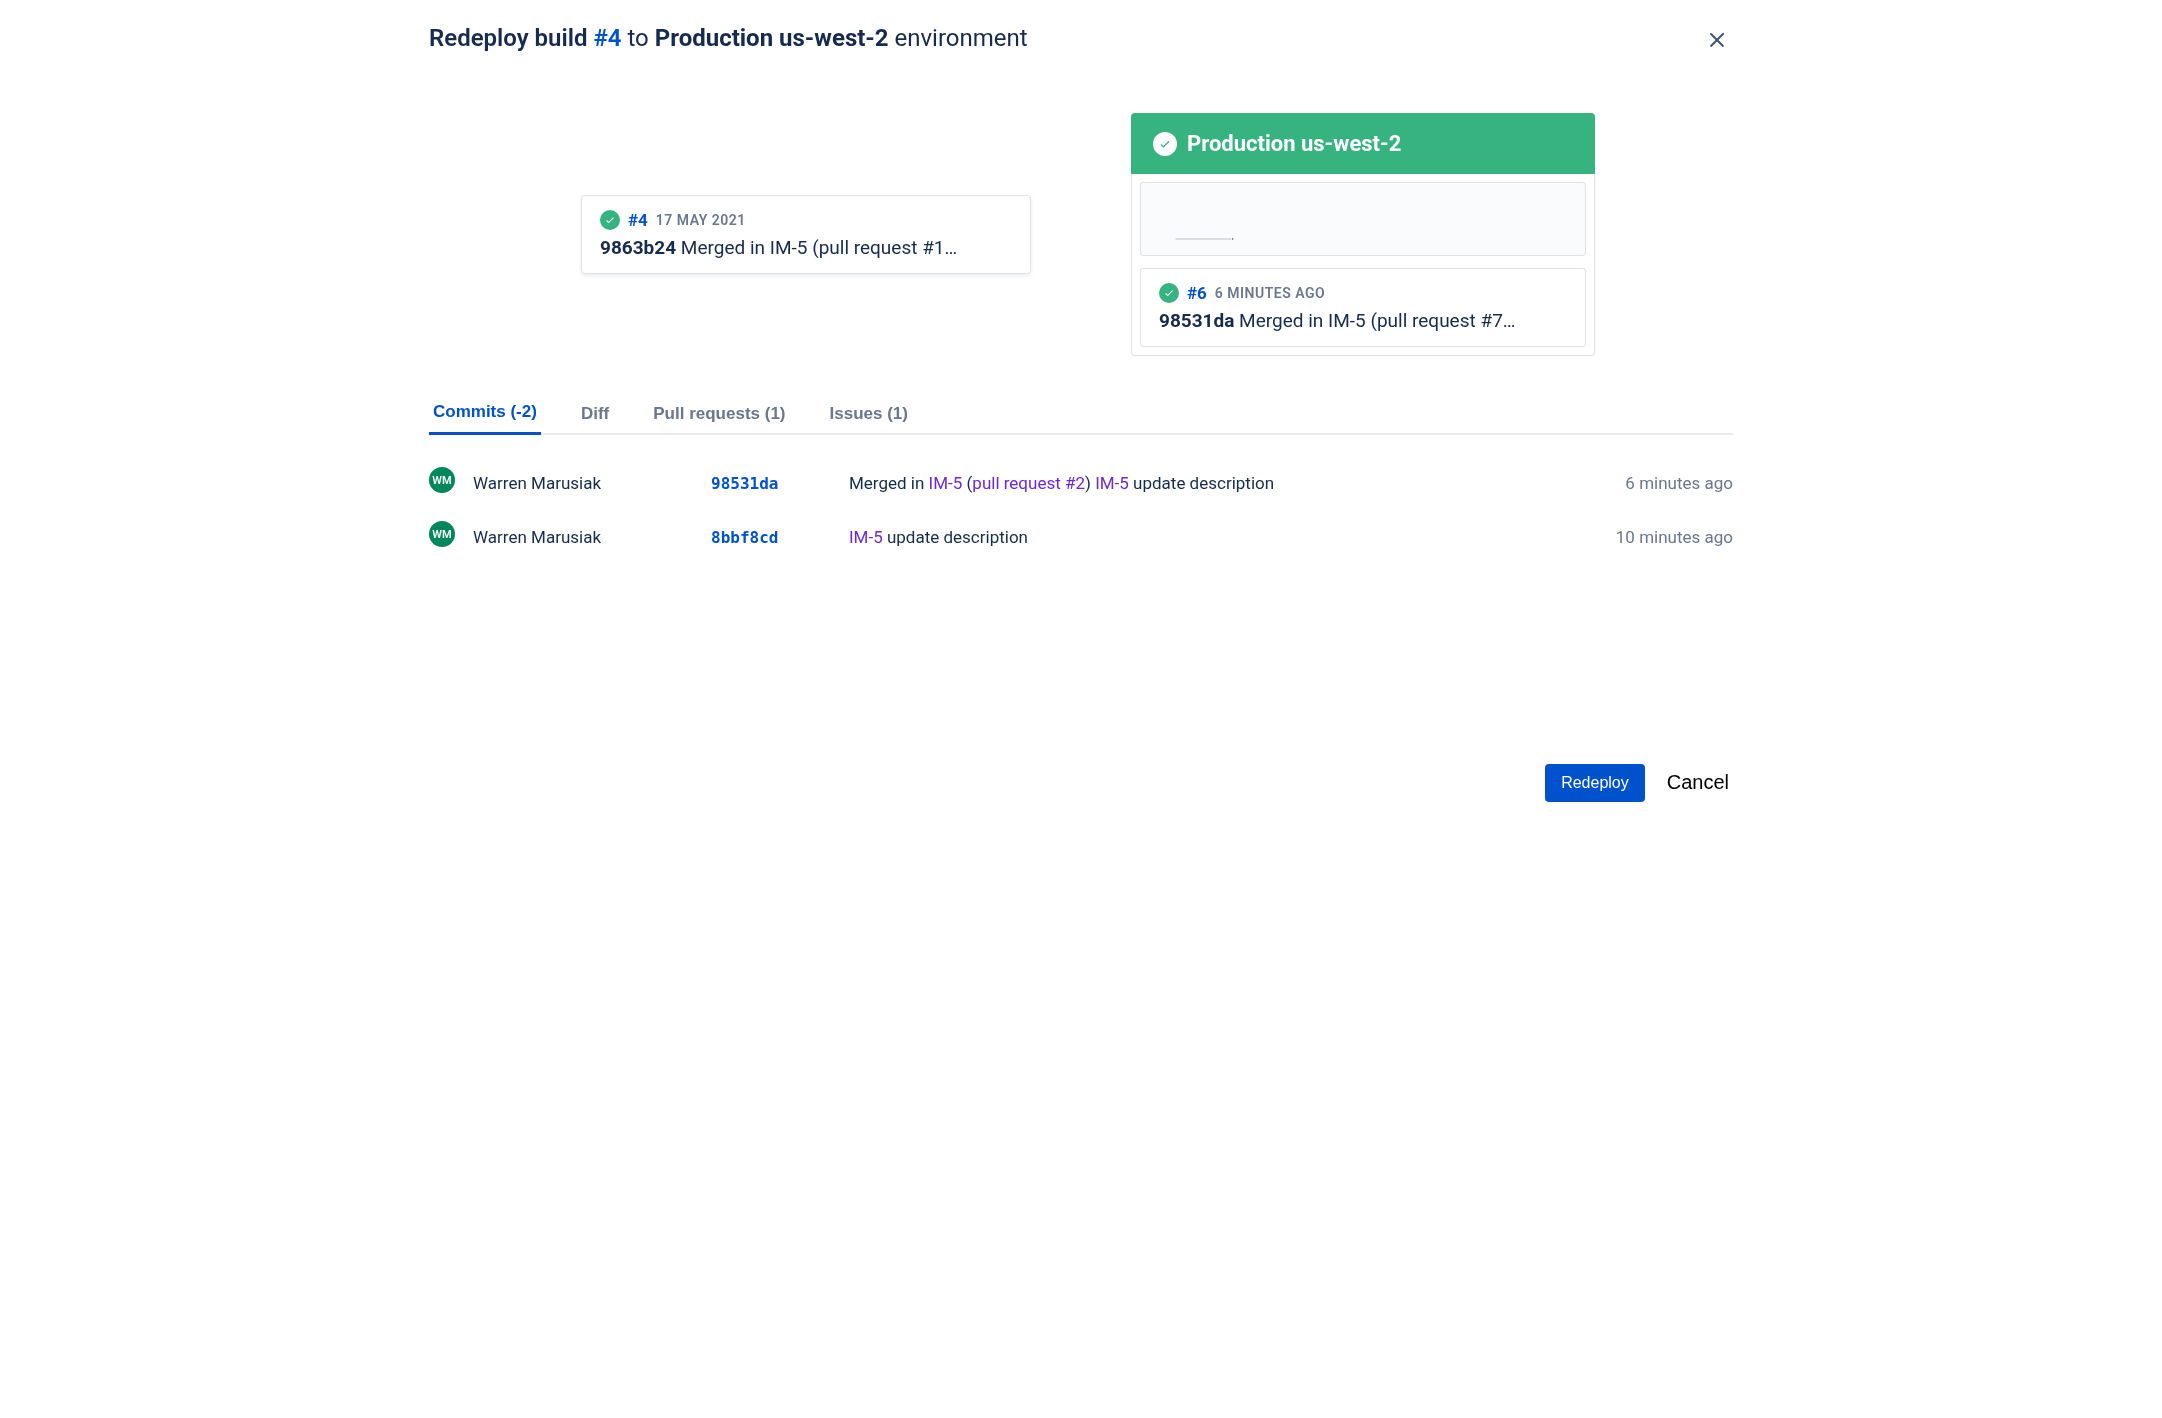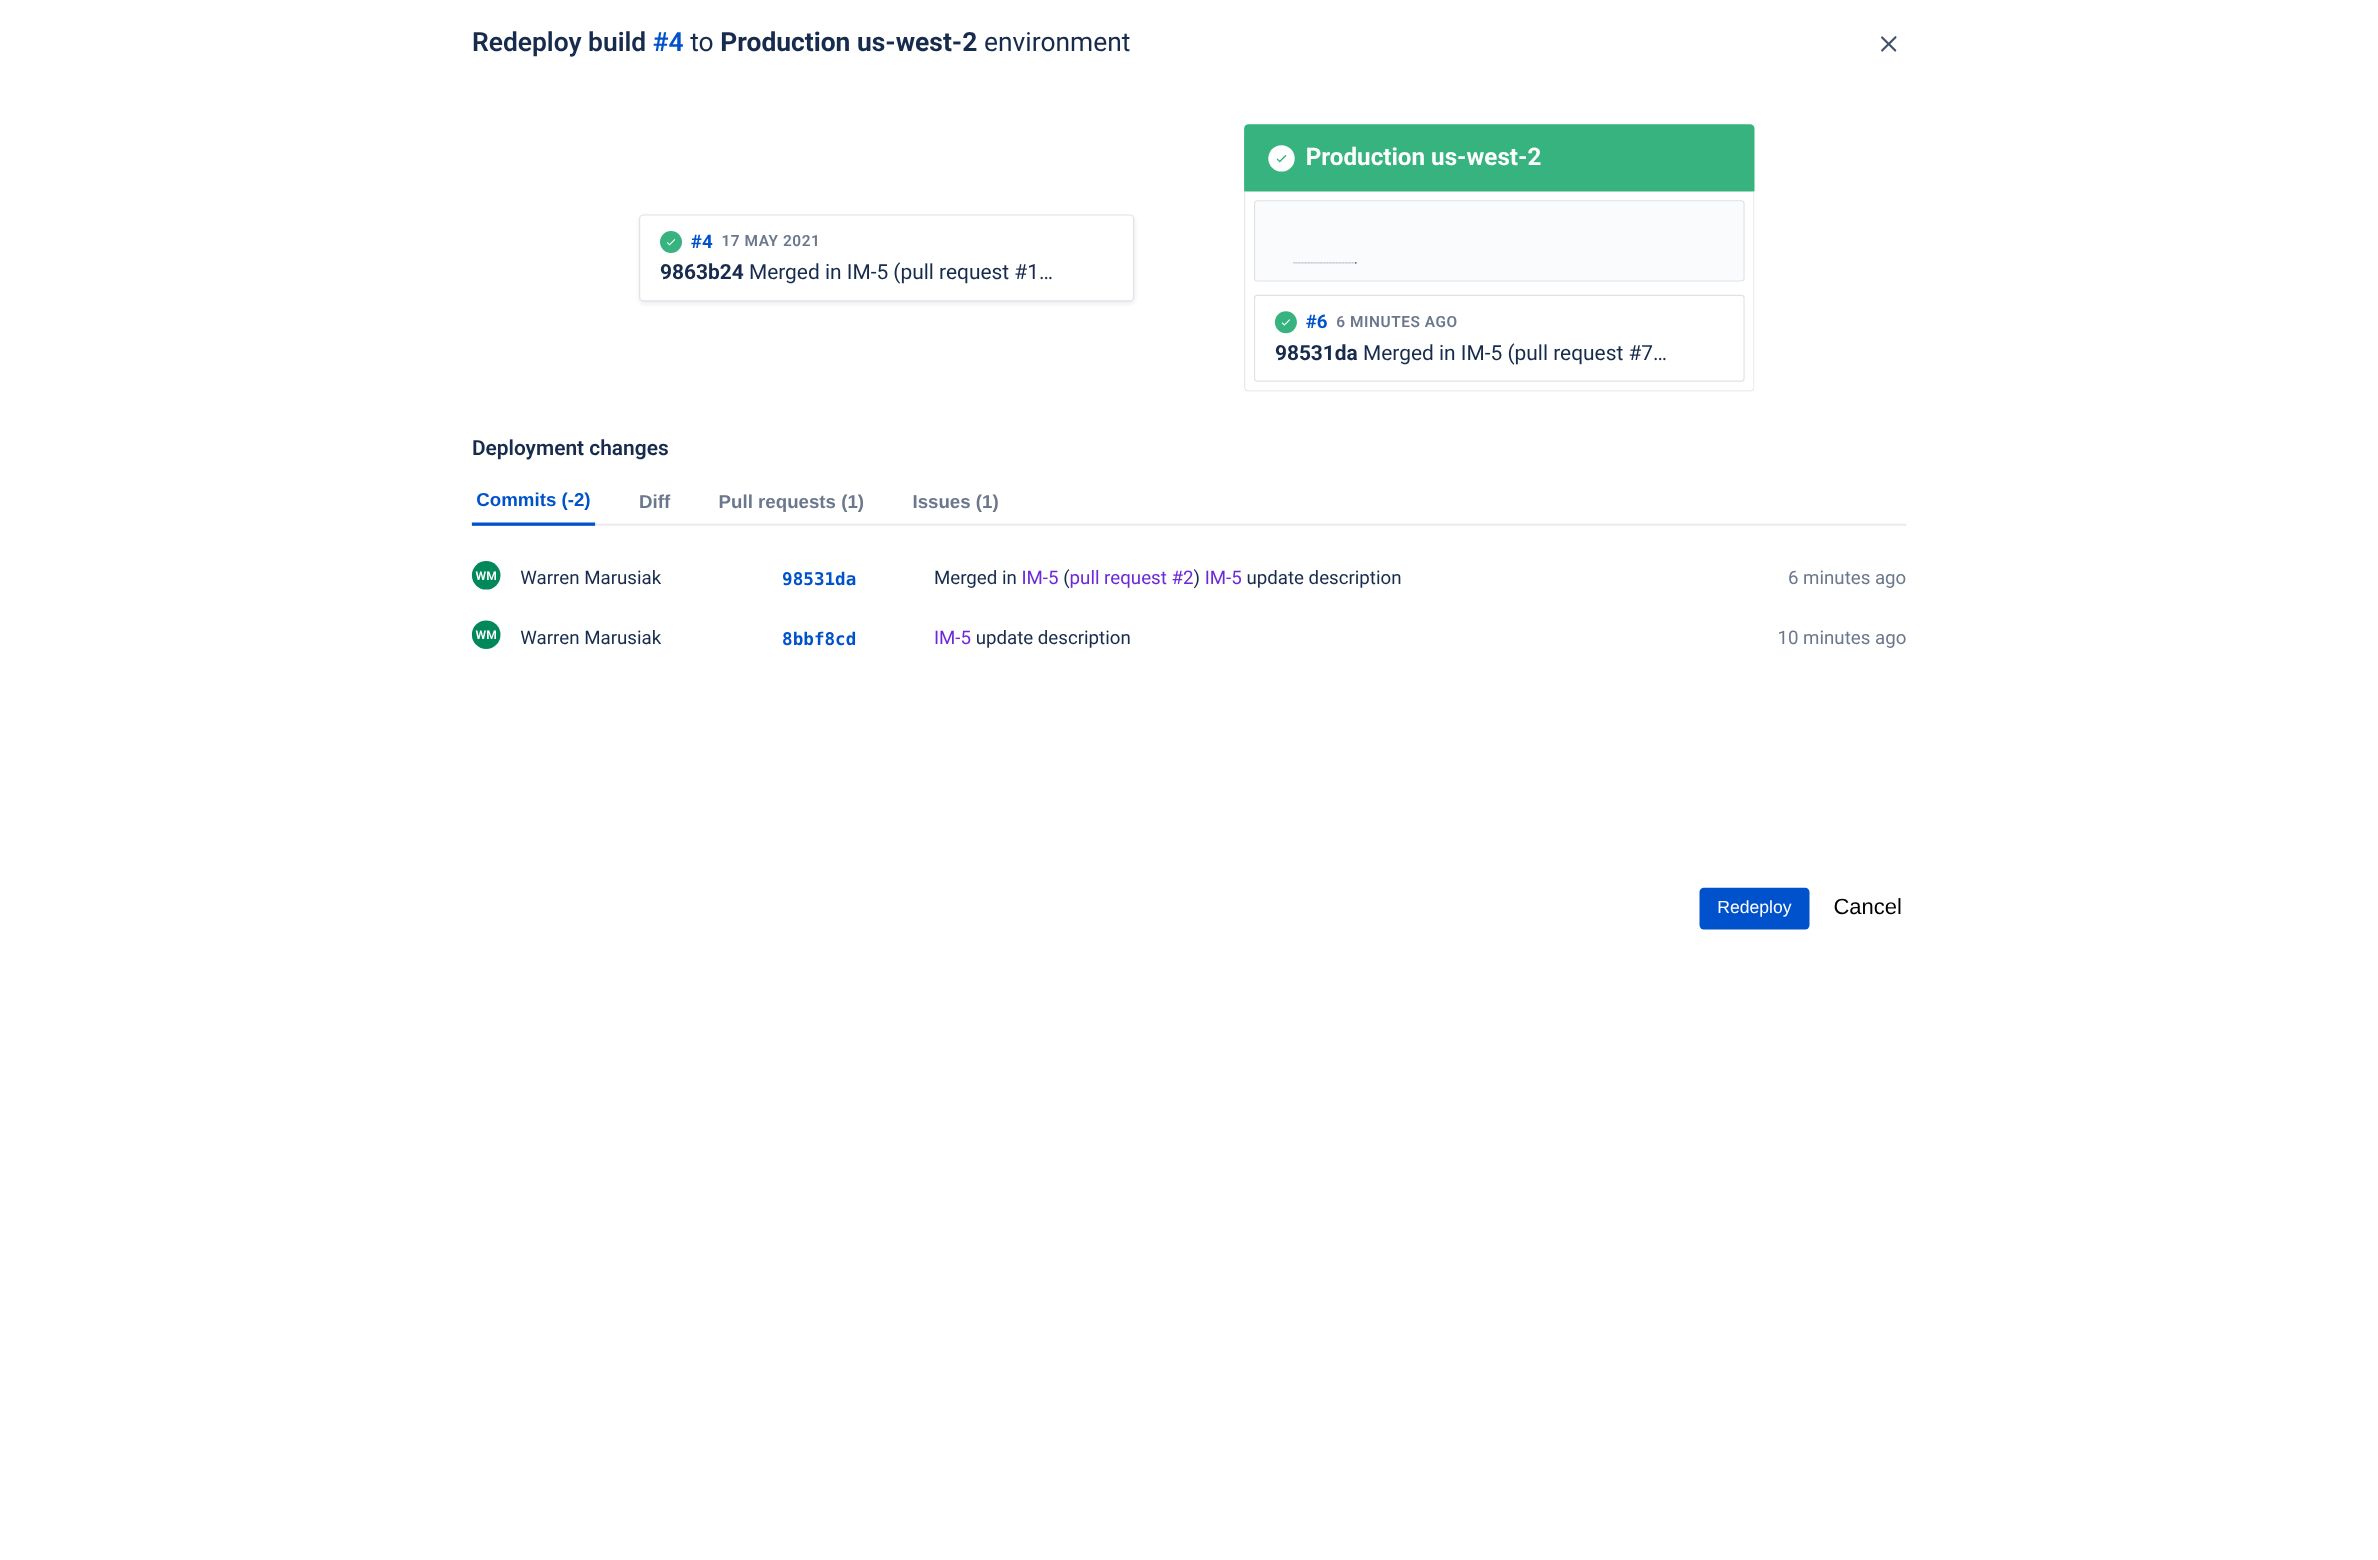--- a/index.html
+++ b/index.html
@@ -263,21 +263,20 @@
           <div class="commit-line">
             <span class="commit-hash">98531da</span><span> Merged in IM-5 (pull request #7…</span>
           </div>
         </div>
       </div>
     </div>
 
   </div>
 
   <div class="changes-section">
-    <h2 class="section-title">Deployment changes</h2>
 
     <div class="tabs">
       <button class="tab active">Commits (-2)</button>
       <button class="tab">Diff</button>
       <button class="tab">Pull requests (1)</button>
       <button class="tab">Issues (1)</button>
     </div>
 
     <div>
       <div class="commit-row">

